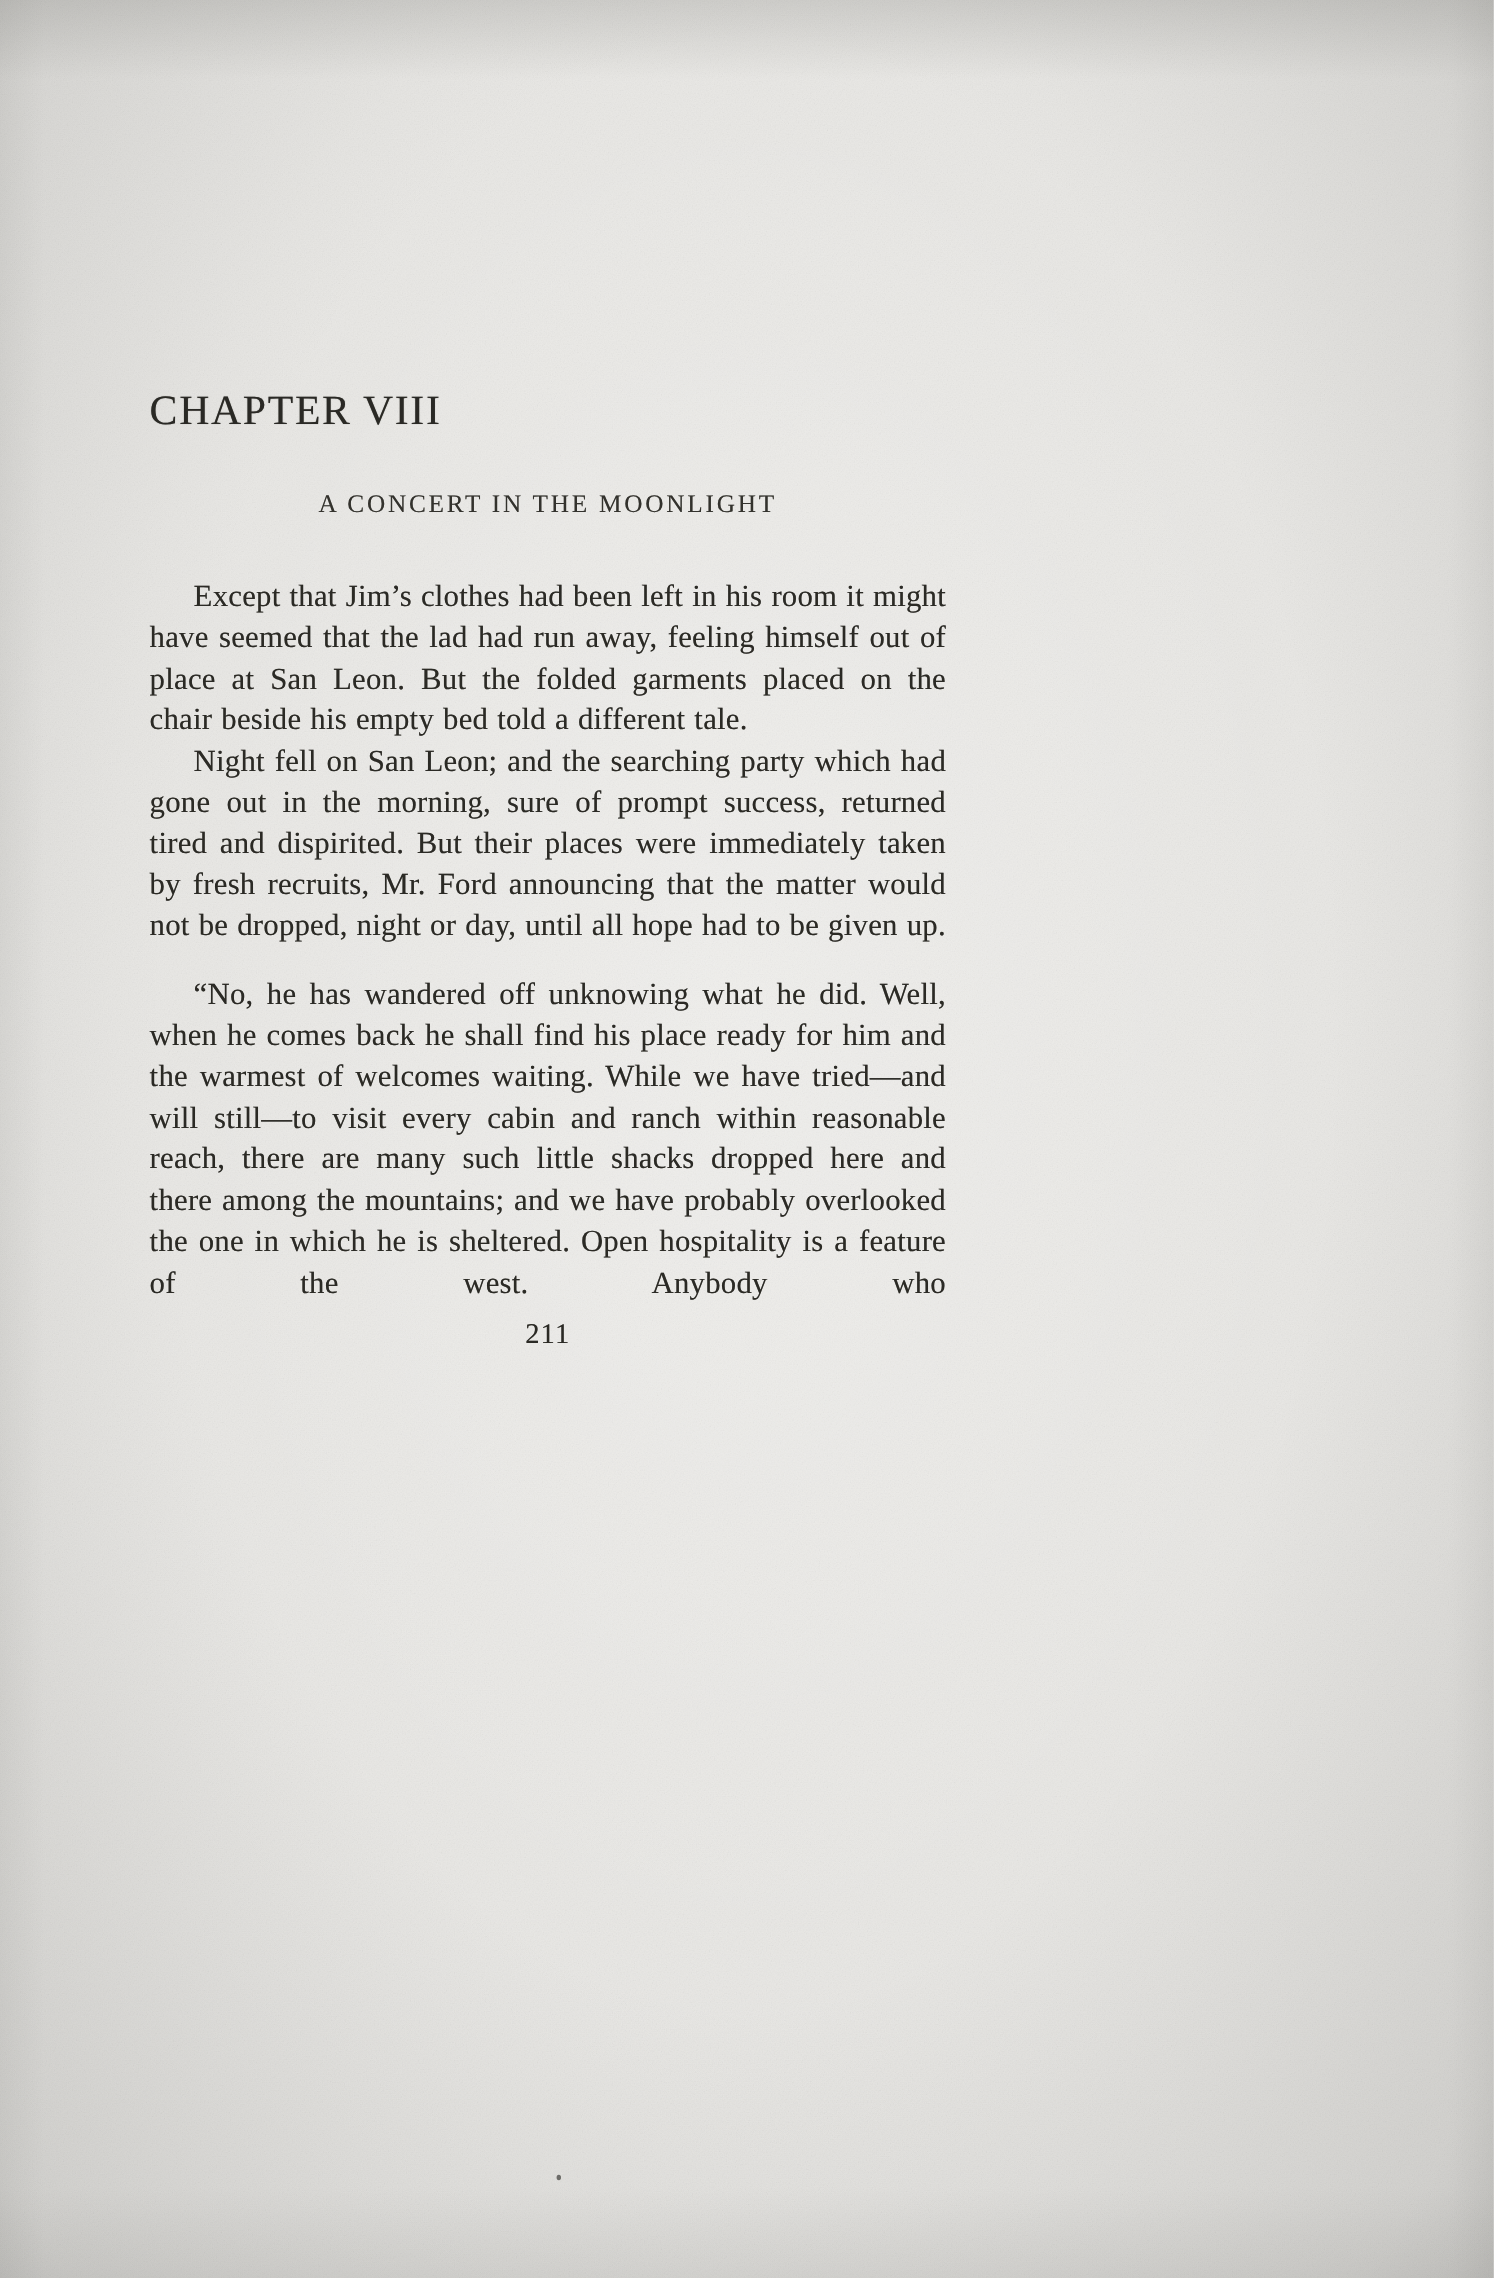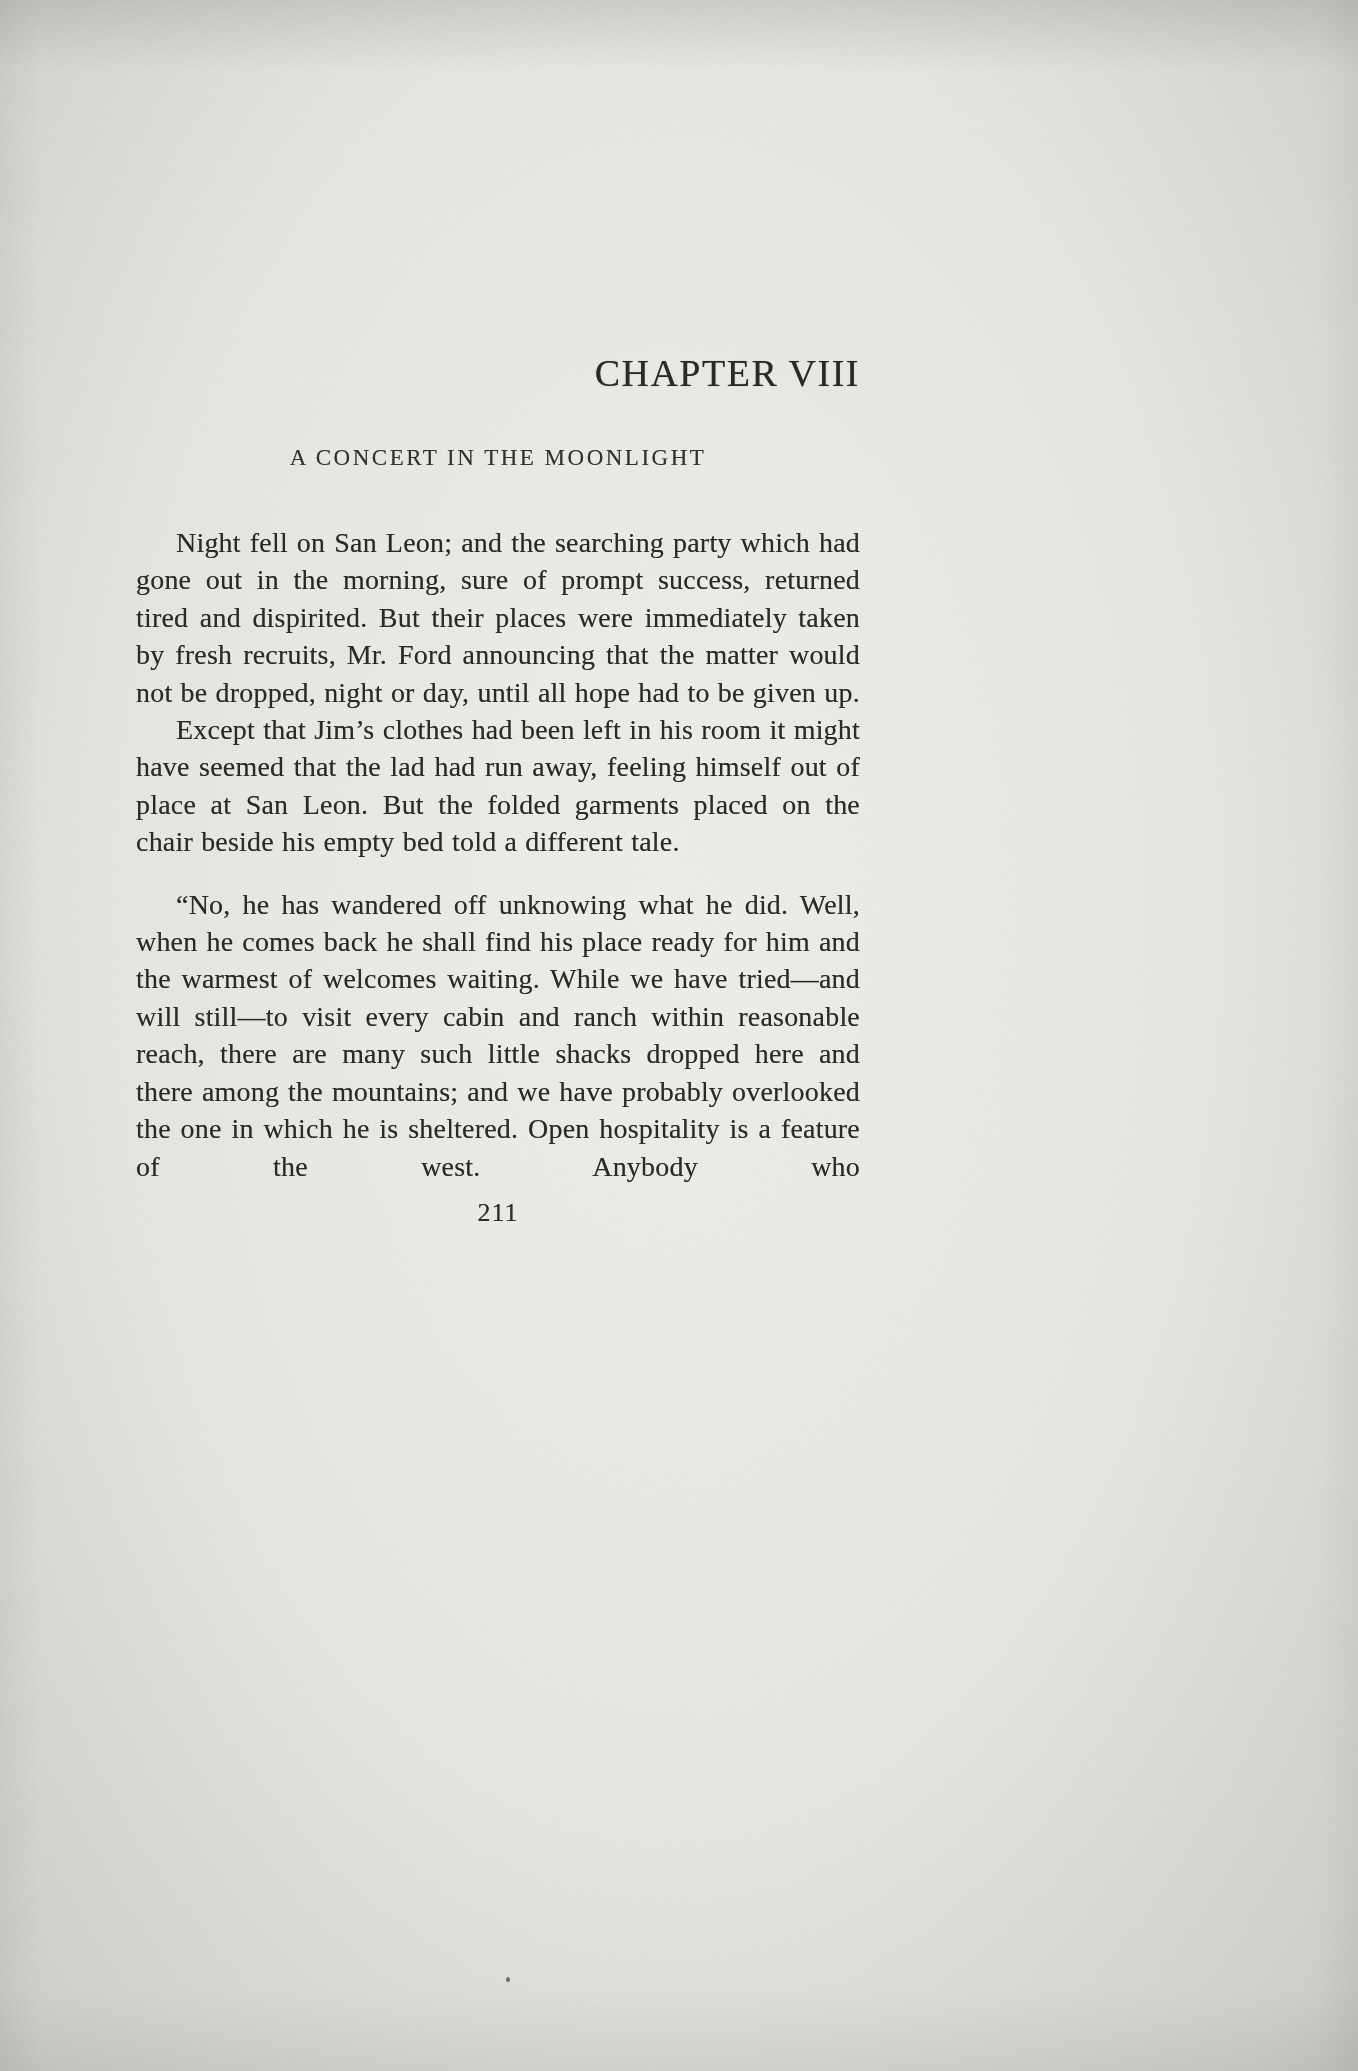--- a/index.html
+++ b/index.html
@@ -36,21 +36,21 @@
       radial-gradient(ellipse at 50% 45%, rgba(255,255,255,0.18) 0%, rgba(0,0,0,0.0) 55%, rgba(80,80,76,0.10) 100%);
   }
   .text-block {
     position: absolute;
     left: 136px;
     top: 352px;
     width: 724px;
   }
   .chapter-title {
     margin: 0 0 50px 0;
-    text-align: right;
+    text-align: left;
     font-size: 38px;
     line-height: 42px;
     font-weight: normal;
     letter-spacing: 1.5px;
     color: #2a2925;
     text-shadow: 0 0 0.7px rgba(42,41,37,0.55);
   }
   .section-title {
     margin: 0 0 52px 0;
     text-align: center;
@@ -115,22 +115,22 @@
   </svg>
 
   <div class="vignette"></div>
 
   <main class="text-block">
     <h1 class="chapter-title">CHAPTER VIII</h1>
 
     <h2 class="section-title">A CONCERT IN THE MOONLIGHT</h2>
 
     <div class="body-text">
+      <p class="para">Except that Jim’s clothes had been left in his room it might have seemed that the lad had run away, feeling himself out of place at San Leon. But the folded garments placed on the chair beside his empty bed told a different tale.</p>
       <p class="para">Night fell on San Leon; and the searching party which had gone out in the morning, sure of prompt success, returned tired and dispirited.  But their places were immediately taken by fresh recruits, Mr. Ford announcing that the matter would not be dropped, night or day, until all hope had to be given up.</p>
-      <p class="para">Except that Jim’s clothes had been left in his room it might have seemed that the lad had run away, feeling himself out of place at San Leon. But the folded garments placed on the chair beside his empty bed told a different tale.</p>
       <p class="para para-continues">“No, he has wandered off unknowing what he did.  Well, when he comes back he shall find his place ready for him and the warmest of welcomes waiting.  While we have tried—and will still—to visit every cabin and ranch within reasonable reach, there are many such little shacks dropped here and there among the mountains; and we have probably overlooked the one in which he is sheltered.  Open hospitality is a feature of the west.  Anybody who</p>
     </div>
 
     <div class="page-number">211</div>
   </main>
 
   <span class="artifact-dot"></span>
 
 </div>
 

